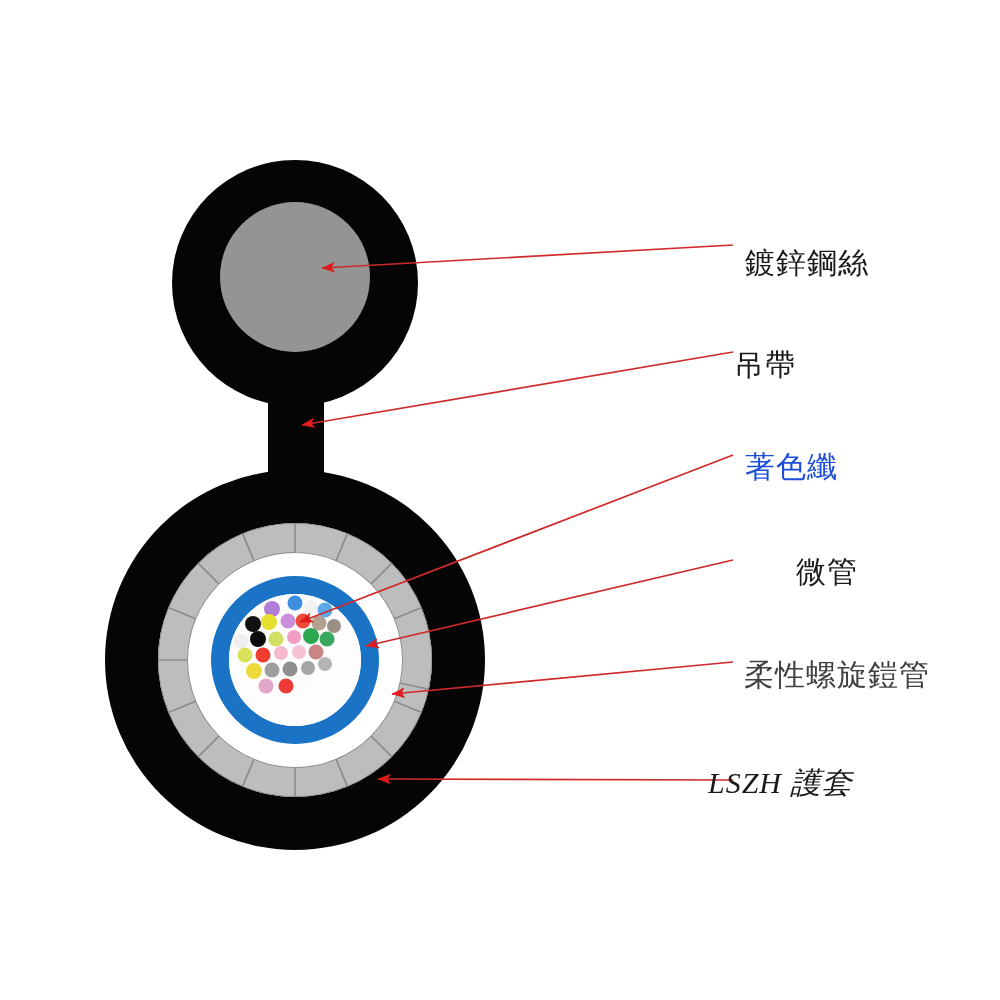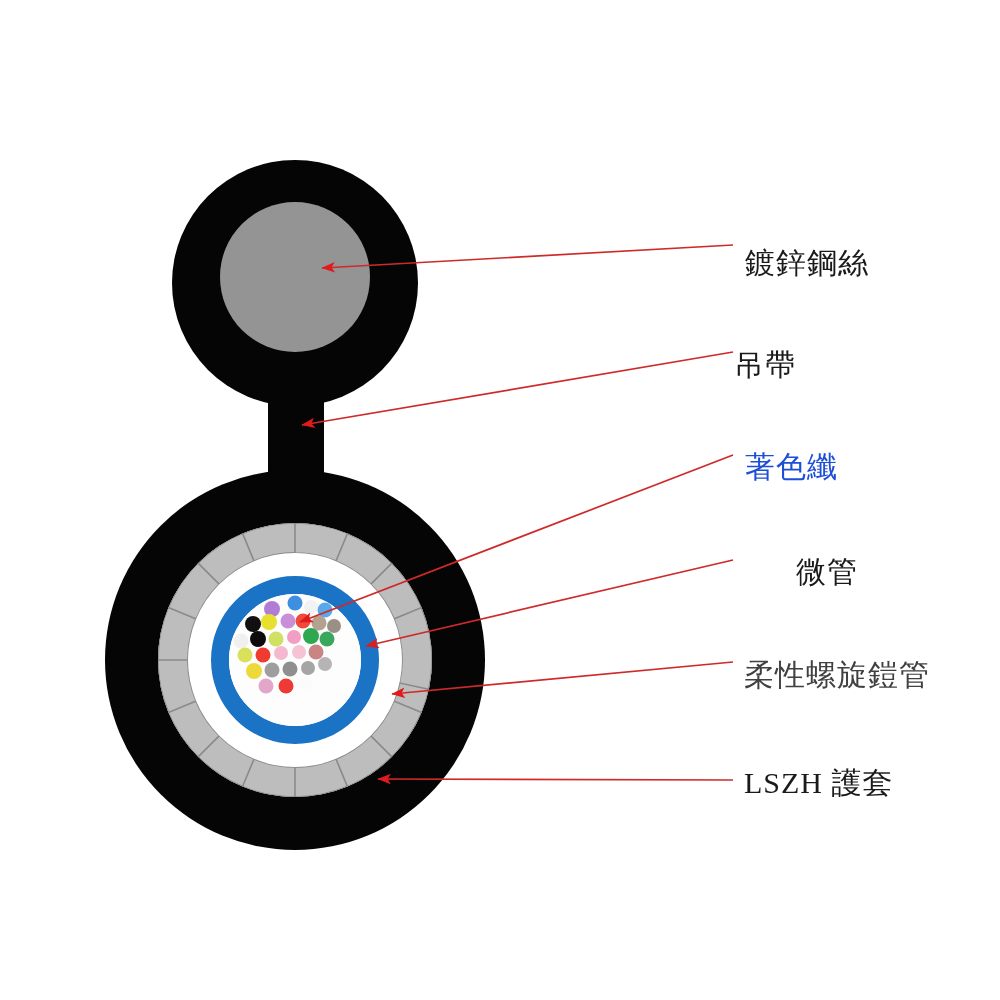--- a/index.html
+++ b/index.html
@@ -123,16 +123,16 @@
         <line x1="733" y1="780" x2="378" y2="779" stroke="#cf2a2a" stroke-width="1.7" marker-end="url(#arrowRed)"></line>
       </g>
   </svg>
 
   <div id="label-layer">
       <div class="label" style="left: 745px; top: 248px; color: rgb(26, 26, 26);">鍍鋅鋼絲</div>
       <div class="label" style="left: 734px; top: 350px; color: rgb(26, 26, 26);">吊帶</div>
       <div class="label" style="left: 745px; top: 452px; color: #1d4ed8;">著色纖</div>
       <div class="label" style="left: 748px; top: 557px; color: rgb(26, 26, 26); margin-left: 48px;">微管</div>
       <div class="label" style="left: 744px; top: 660px; color: #404040;">柔性螺旋鎧管</div>
-      <div class="label" style="left: 744px; top: 768px; color: rgb(26, 26, 26);">LSZH  護套</div>
+      <div class="label" style="left: 708px; top: 768px; color: rgb(26, 26, 26); font-style: italic;">LSZH  護套</div>
     </div>
 
 </div>
 
 </body></html>

